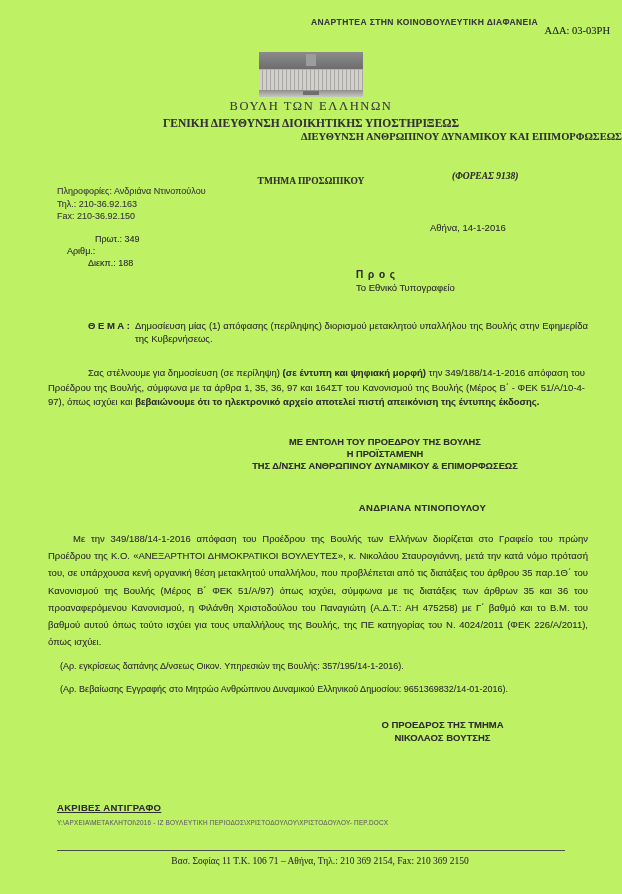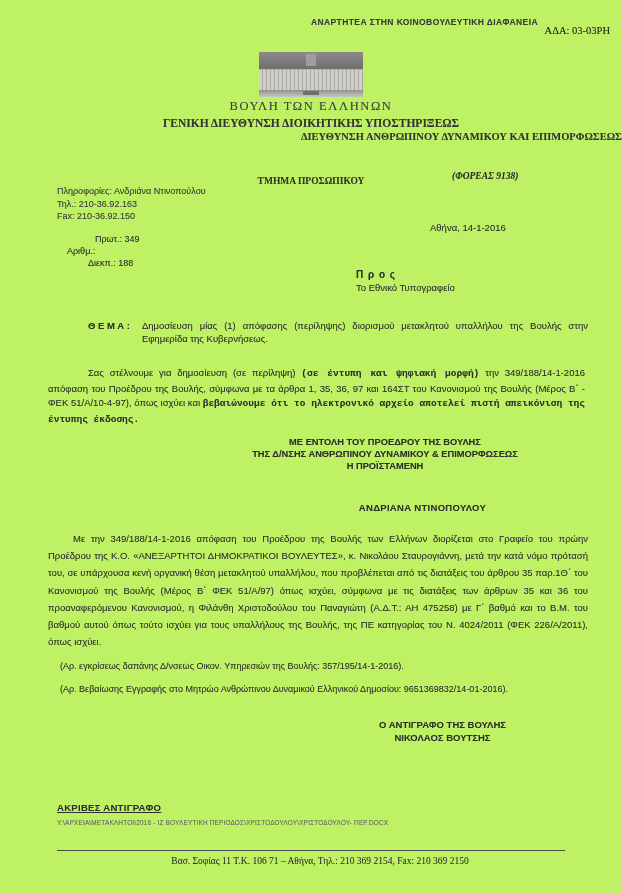--- a/index.html
+++ b/index.html
@@ -10,21 +10,21 @@
     color:#2e2e2e;
     -webkit-font-smoothing:antialiased;
   }
   .page{
     position:relative;width:622px;height:894px;overflow:hidden;
     background:#bef264;
     text-shadow:0 0 0.5px rgba(70,70,70,0.35);
   }
   .abs{position:absolute;}
   .sans{font-family:"Liberation Sans",sans-serif;}
-  .b{font-weight:bold;font-family:Liberation Mono, monospace;}
+  .b{font-weight:bold;}
   .notice{top:17px;right:84px;font-size:8.5px;font-weight:bold;letter-spacing:0.4px;color:#3a3a3a;}
   .ada{top:25px;right:12px;font-size:10.5px;font-weight:normal;font-family:"Liberation Serif",serif;color:#222;}
   
   .emblem{top:52px;left:50%;transform:translateX(-50%);width:104px;height:45px;}
   .emblem-roof{height:17px;background:linear-gradient(#8b8b8b,#6e6e6e);position:relative;}
   .emblem-roof:after{content:"";position:absolute;left:50%;top:2px;transform:translateX(-50%);width:10px;height:12px;background:#9d9d9d;}
   .emblem-cols{height:20px;border-top:1px solid #b5b3af;
     background:repeating-linear-gradient(90deg,#d2d0cc 0 3px,#a9a7a3 3px 4px);}
   .emblem-base{height:7px;background:linear-gradient(#8f8f8f,#c7c7c4);position:relative;}
   .emblem-base:after{content:"";position:absolute;left:50%;top:1px;transform:translateX(-50%);width:16px;height:4px;background:#6f6f6f;}
@@ -34,21 +34,21 @@
   .dir2{top:131px;left:0;width:100%;text-align:right;font-family:"Liberation Serif",serif;font-weight:bold;font-size:10.5px;color:#333;}
   .dir3{top:145px;left:0;width:100%;text-align:center;font-family:"Liberation Serif",serif;font-weight:bold;font-size:9.5px;color:#333;margin-top:31px;}
   .foreas{top:171px;left:438px;font-family:"Liberation Serif",serif;font-weight:bold;font-style:italic;font-size:9.5px;margin-left:14px;}
   .contact{top:185px;left:57px;font-size:9px;line-height:12.5px;color:#3b3b3b;}
   .city-date{top:222px;left:430px;font-size:9.5px;}
   .prot{top:234px;left:95px;font-size:9px;}
   .arithm{top:246px;left:67px;font-size:9px;}
   .diekp{top:258px;left:88px;font-size:9px;}
   .pros-label{top:269px;left:356px;font-size:10px;font-weight:bold;letter-spacing:1px;}
   .pros-value{top:282px;left:356px;font-size:9.5px;}
-  .subject{top:320px;left:88px;width:500px;display:flex;gap:12px;font-size:9.5px;line-height:12.5px;}
+  .subject{top:320px;left:88px;width:500px;display:flex;gap:5px;font-size:9.5px;line-height:12.5px;}
   .subject-label{font-weight:bold;white-space:nowrap;}
   .subject-text{width:458px;text-align:justify;}
   .para1{top:366px;left:48px;width:537px;font-size:9.5px;line-height:14.5px;text-align:justify;text-indent:40px;}
   .by-order{top:436px;left:160px;width:450px;text-align:center;font-size:9.3px;font-weight:bold;line-height:12px;}
   .signatory{top:502px;left:200px;width:445px;text-align:center;font-size:9.5px;font-weight:bold;letter-spacing:0.3px;}
   .decision{top:530px;left:48px;width:540px;font-size:9.5px;line-height:17.2px;text-align:justify;text-indent:25px;}
   .note1{top:661px;left:60px;font-size:9px;}
   .note2{top:684px;left:60px;font-size:9px;}
   .president{top:719px;left:330px;width:225px;text-align:center;font-size:9.5px;font-weight:bold;line-height:12.5px;}
   .certified{top:802px;left:57px;font-size:9.5px;font-weight:bold;text-decoration:underline;letter-spacing:0.3px;}
@@ -94,32 +94,32 @@
 
   <div class="abs subject">
     <span class="subject-label">Θ Ε Μ Α :</span>
     <span class="subject-text">Δημοσίευση μίας (1) απόφασης (περίληψης) διορισμού μετακλητού υπαλλήλου της Βουλής στην Εφημερίδα της Κυβερνήσεως.</span>
   </div>
 
   <div class="abs para1"><span>Σας στέλνουμε για δημοσίευση (σε περίληψη) </span><span class="b">(σε έντυπη και ψηφιακή μορφή)</span><span> την 349/188/14-1-2016 απόφαση του Προέδρου της Βουλής, σύμφωνα με τα άρθρα 1, 35, 36, 97 και 164ΣΤ του Κανονισμού της Βουλής (Μέρος Β΄ - ΦΕΚ 51/Α/10-4-97), όπως ισχύει και </span><span class="b">βεβαιώνουμε ότι το ηλεκτρονικό αρχείο αποτελεί πιστή απεικόνιση της έντυπης έκδοσης.</span></div>
 
   <div class="abs by-order">
     <div>ΜΕ ΕΝΤΟΛΗ ΤΟΥ ΠΡΟΕΔΡΟΥ ΤΗΣ ΒΟΥΛΗΣ</div>
+    <div>Η ΠΡΟΪΣΤΑΜΕΝΗ</div>
     <div>ΤΗΣ Δ/ΝΣΗΣ ΑΝΘΡΩΠΙΝΟΥ ΔΥΝΑΜΙΚΟΥ &amp; ΕΠΙΜΟΡΦΩΣΕΩΣ</div>
-    <div>Η ΠΡΟΪΣΤΑΜΕΝΗ</div>
   </div>
   <div class="abs signatory">ΑΝΔΡΙΑΝΑ ΝΤΙΝΟΠΟΥΛΟΥ</div>
 
   <div class="abs decision">Με την 349/188/14-1-2016 απόφαση του Προέδρου της Βουλής των Ελλήνων διορίζεται στο Γραφείο του πρώην Προέδρου της Κ.Ο. «ΑΝΕΞΑΡΤΗΤΟΙ ΔΗΜΟΚΡΑΤΙΚΟΙ ΒΟΥΛΕΥΤΕΣ», κ. Νικολάου Σταυρογιάννη, μετά την κατά νόμο πρότασή του, σε υπάρχουσα κενή οργανική θέση μετακλητού υπαλλήλου, που προβλέπεται από τις διατάξεις του άρθρου 35 παρ.1Θ΄ του Κανονισμού της Βουλής (Μέρος Β΄ ΦΕΚ 51/Α/97) όπως ισχύει, σύμφωνα με τις διατάξεις των άρθρων 35 και 36 του προαναφερόμενου Κανονισμού, η Φιλάνθη Χριστοδούλου του Παναγιώτη (Α.Δ.Τ.: ΑΗ 475258) με Γ΄ βαθμό και το Β.Μ. του βαθμού αυτού όπως τούτο ισχύει για τους υπαλλήλους της Βουλής, της ΠΕ κατηγορίας του Ν. 4024/2011 (ΦΕΚ 226/Α/2011), όπως ισχύει.</div>
 
   <div class="abs note1">(Αρ. εγκρίσεως δαπάνης Δ/νσεως Οικον. Υπηρεσιών της Βουλής: 357/195/14-1-2016).</div>
   <div class="abs note2">(Αρ. Βεβαίωσης Εγγραφής στο Μητρώο Ανθρώπινου Δυναμικού Ελληνικού Δημοσίου: 9651369832/14-01-2016).</div>
 
   <div class="abs president">
-    <div>Ο ΑΝΤΙΓΡΑΦΟ ΤΗΣ ΒΟΥΛΗΣ</div>
+    <div>Ο ΠΡΟΕΔΡΟΣ ΤΗΣ ΤΜΗΜΑ</div>
     <div>ΝΙΚΟΛΑΟΣ ΒΟΥΤΣΗΣ</div>
   </div>
 
   <div class="abs certified">ΑΚΡΙΒΕΣ ΑΝΤΙΓΡΑΦΟ</div>
   <div class="abs filepath">Υ:\ΑΡΧΕΙΑ\ΜΕΤΑΚΛΗΤΟΙ\2016 - ΙΖ ΒΟΥΛΕΥΤΙΚΗ ΠΕΡΙΟΔΟΣ\ΧΡΙΣΤΟΔΟΥΛΟΥ\ΧΡΙΣΤΟΔΟΥΛΟΥ- ΠΕΡ.DOCX</div>
 
   <div class="abs rule"></div>
   <div class="abs address">Βασ. Σοφίας 11 Τ.Κ. 106 71 – Αθήνα, Τηλ.: 210 369 2154, Fax: 210 369 2150</div>
 
 </div>

